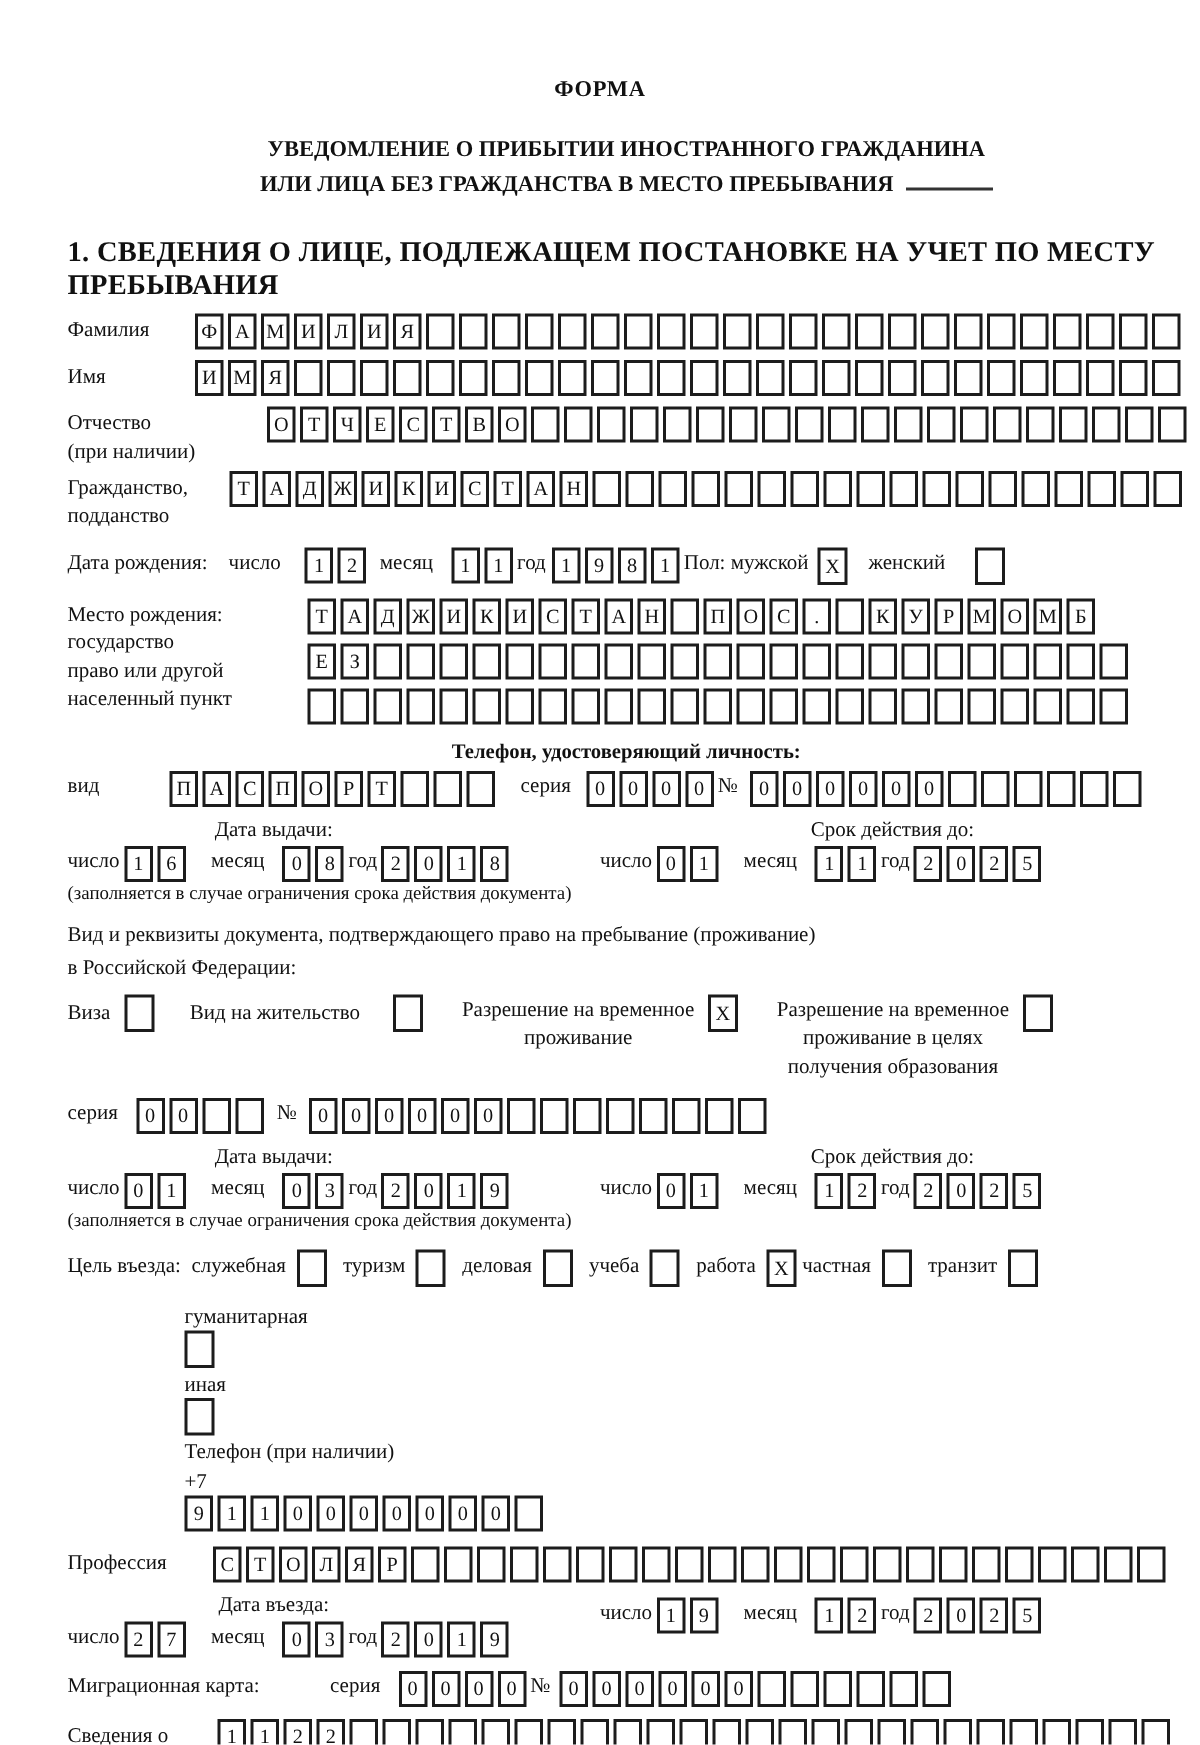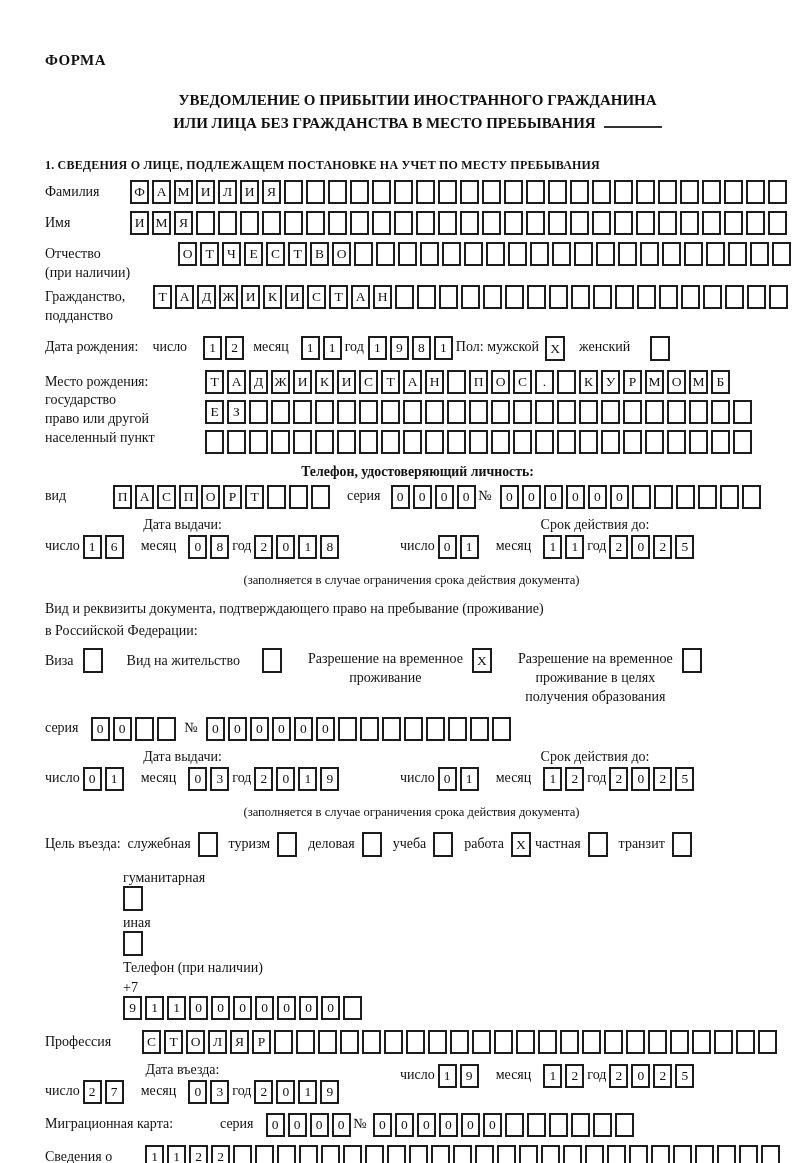--- a/index.html
+++ b/index.html
@@ -7,26 +7,26 @@
   body {
     width: 800px; height: 1163px; overflow: hidden;
     color: #111; font-family: "Liberation Serif", "DejaVu Serif", serif;
     font-size: 14px;
   }
   .page { padding: 36px 10px 0 45px; }
 
   
   .hdr { margin-left: 575px; font-size: 13px; line-height: 1.32; }
   .hdr .sub { margin-top: 5px; }
-  .forma { text-align: left; padding-right: 35px; font-weight: bold; font-size: 15px; margin-top: 16px; letter-spacing: .5px; }
+  .forma { text-align: center; padding-right: 35px; font-weight: bold; font-size: 15px; margin-top: 16px; letter-spacing: .5px; }
 
   .title { text-align: center; font-weight: bold; font-size: 15px; margin-top: 20px; line-height: 1.5; }
   .blank-line { display: inline-block; width: 58px; border-bottom: 2px solid #333; height: 12px; margin-left: 8px; }
 
-  .sec-heading { font-weight: bold; font-size: 12px; margin-top: 24px; letter-spacing: .2px; }
+  .sec-heading { font-weight: bold; font-size: 19px; margin-top: 24px; letter-spacing: .2px; }
 
   
   .row { display: flex; align-items: flex-start; margin-top: 7px; }
   .row-label { flex: 0 0 auto; padding-top: 3px; line-height: 1.35; }
   .cells { display: flex; flex: 0 0 auto; }
   .cell {
     flex: 0 0 auto; width: 19px; height: 24px; border: 2px solid #1c1c1c;
     margin-right: 3px; text-align: center; font-size: 13.5px; line-height: 20px;
     background: #fff;
   }
@@ -45,21 +45,21 @@
 
   
   .dates-row { display: flex; margin-top: 8px; }
   .dates-col { width: 355px; }
   .dates-col.right { width: 390px; }
   .dates-header { text-align: center; font-size: 14px; }
   .dates-header.left-h { padding-right: 80px; }
   .dates-line { display: flex; align-items: flex-start; margin-top: 2px; }
   .dates-line .lbl { padding-top: 3px; margin-right: 3px; }
   .dates-line .gap { width: 14px; }
-  .note { text-align: center; font-size: 12.6px; margin-top: 14px; padding-right: 12px; }
+  .note { text-align: left; font-size: 12.6px; margin-top: 0; padding-right: 12px; }
 
   .para { margin-top: 10px; line-height: 1.6; }
 
   .opts-row { display: flex; align-items: flex-start; margin-top: 6px; }
   .opt { display: flex; align-items: flex-start; margin-right: 14px; }
   .opt .opt-label { text-align: center; line-height: 1.35; margin-right: 9px; padding-top: 2px; }
   .opt .opt-label.single { padding-top: 4px; }
 
   .purpose-row { display: flex; align-items: flex-start; margin-top: 12px; flex-wrap: nowrap; }
   .purpose-row .p-lbl { padding-top: 4px; margin-right: 7px; }

